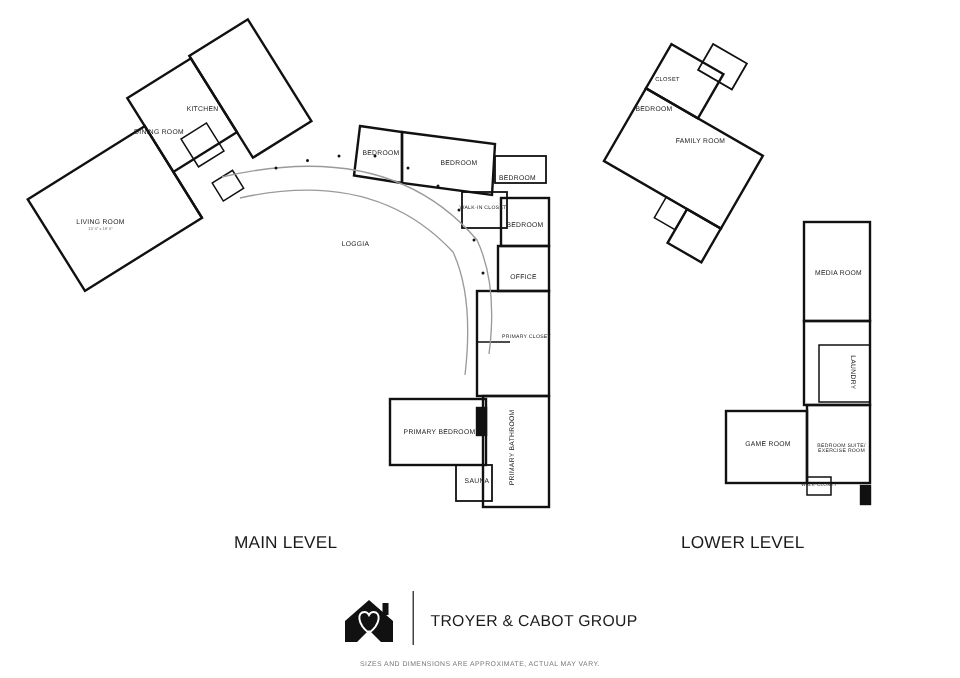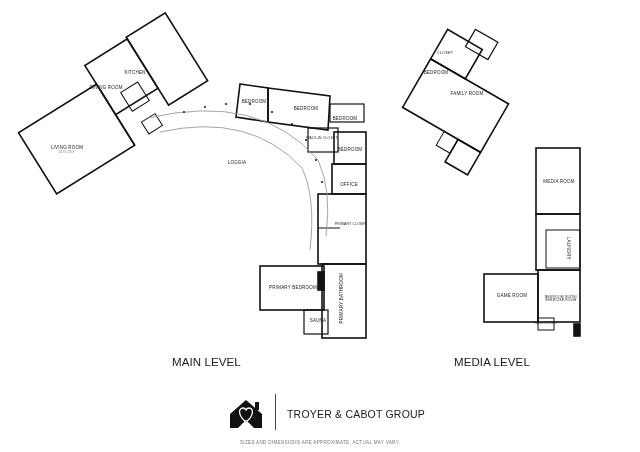--- a/index.html
+++ b/index.html
@@ -103,22 +103,22 @@
 
 <div class="lbl" style="left:445px;top:52px;font-size:3.8px;">CLOSET</div>
 <div class="lbl" style="left:436px;top:71px;">BEDROOM</div>
 <div class="lbl" style="left:467px;top:92px;">FAMILY ROOM</div>
 <div class="lbl" style="left:559px;top:180px;">MEDIA ROOM</div>
 <div class="lbl" style="left:568px;top:246px;transform:translateX(-50%) rotate(90deg);">LAUNDRY</div>
 <div class="lbl" style="left:512px;top:294px;">GAME ROOM</div>
 <div class="lbl" style="left:561px;top:296px;font-size:3.4px;white-space:normal;width:40px;">BEDROOM SUITE/ EXERCISE ROOM</div>
 <div class="lbl" style="left:546px;top:322px;font-size:3px;">WALK-CLOSET</div>
 
-<div class="level" style="left:172px;top:356px;">MAIN LEVEL</div>
-<div class="level" style="left:454px;top:356px;">MEDIA LEVEL</div>
+<div class="level" style="left:156px;top:356px;">MAIN LEVEL</div>
+<div class="level" style="left:454px;top:356px;">LOWER LEVEL</div>
 
 <svg class="logo" viewBox="0 0 40 34" xmlns="http://www.w3.org/2000/svg">
   <path d="M2,32 L2,18 L18,4 L34,18 L34,32 L26,32 L18,24 L10,32 Z" fill="#111"></path>
   <rect x="27" y="6" width="4" height="8" fill="#111"></rect>
   <path d="M18,26 C10,20 10,12 15,12 C17,12 18,14 18,14 C18,14 19,12 21,12 C26,12 26,20 18,26 Z" fill="none" stroke="#fff" stroke-width="1.3"></path>
 </svg>
 <div class="divider"></div>
 <div class="brand">TROYER &amp; CABOT GROUP</div>
 <div class="disclaimer">SIZES AND DIMENSIONS ARE APPROXIMATE, ACTUAL MAY VARY.</div>
 

